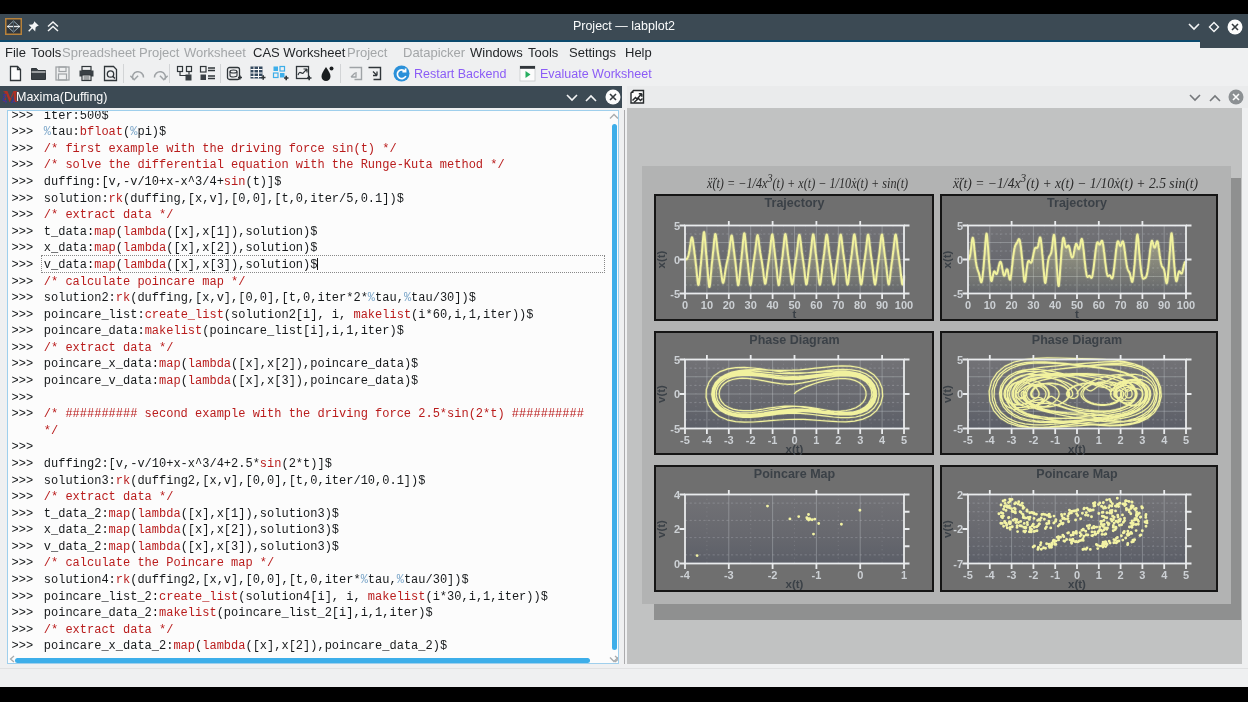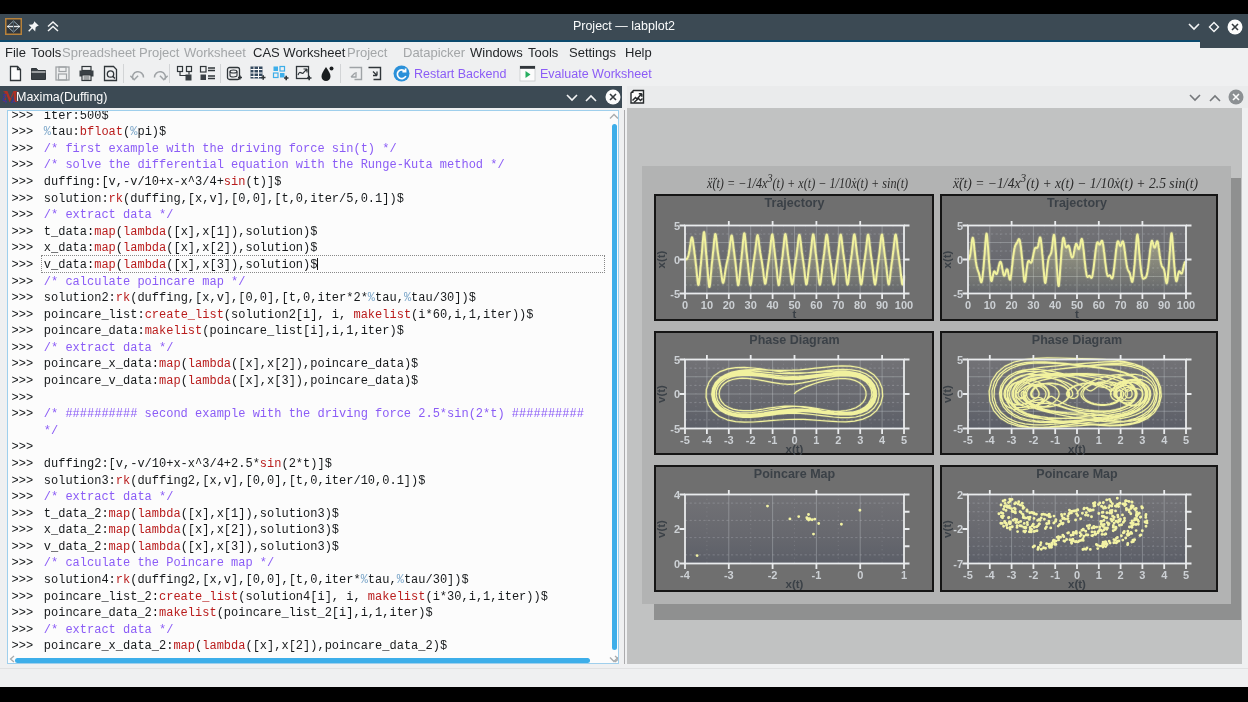--- a/index.html
+++ b/index.html
@@ -19,21 +19,21 @@
 #mdi {position:absolute;left:0;top:72px;width:1248px;height:581px;background:#eff0f1}
 .wtitle {position:absolute;height:22px;font-size:12.5px}
 #lt {left:0;top:0;width:622px;background:#3c4a54;color:#fcfcfc}
 #rt {left:627px;top:0;width:621px;background:#eaebec;color:#9da0a3}
 .wtitle .t {position:absolute;left:16px;right:80px;top:4px;}
 
 #console {position:absolute;left:7px;top:24px;width:612px;height:554px;background:#fcfcfc;border:1px solid #9fcfec;overflow:hidden}
 #console .ln {position:absolute;left:0;height:16.65px;white-space:pre;font-family:"Liberation Mono",monospace;font-size:12px;line-height:16.65px;color:#16191b}
 #console .pr {position:absolute;left:3.6px}
 #console .code {position:absolute;left:35.8px}
-#console .c {color:#8b5cf6}
+#console .c {color:#b91c1c}
 #console .f {color:#b91c1c}
 #console .s {color:#7ba6c9}
 #sel {position:absolute;left:33px;top:144px;width:564px;height:17.5px;border:1px dotted #888;}
 .cur {display:inline-block;width:1px;height:12px;background:#111;vertical-align:-2px}
 
 
 #vsbh {position:absolute;left:604px;top:13px;width:5px;height:526px;background:#3daee9;border-radius:3px}
 #hsb {position:absolute;left:15px;top:572px;width:575px;height:5px;background:#3daee9;border-radius:2.5px}
 
 #view {position:absolute;left:627px;top:22px;width:615px;height:556px;background:#c1c2c2;overflow:hidden}

